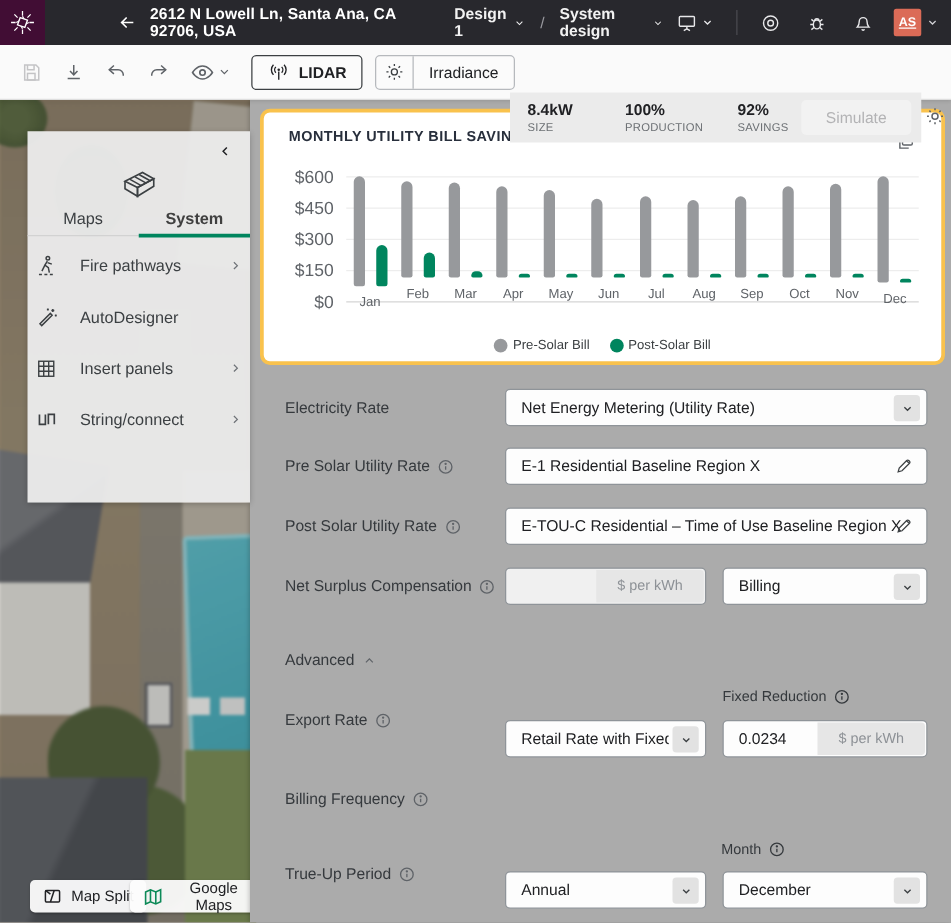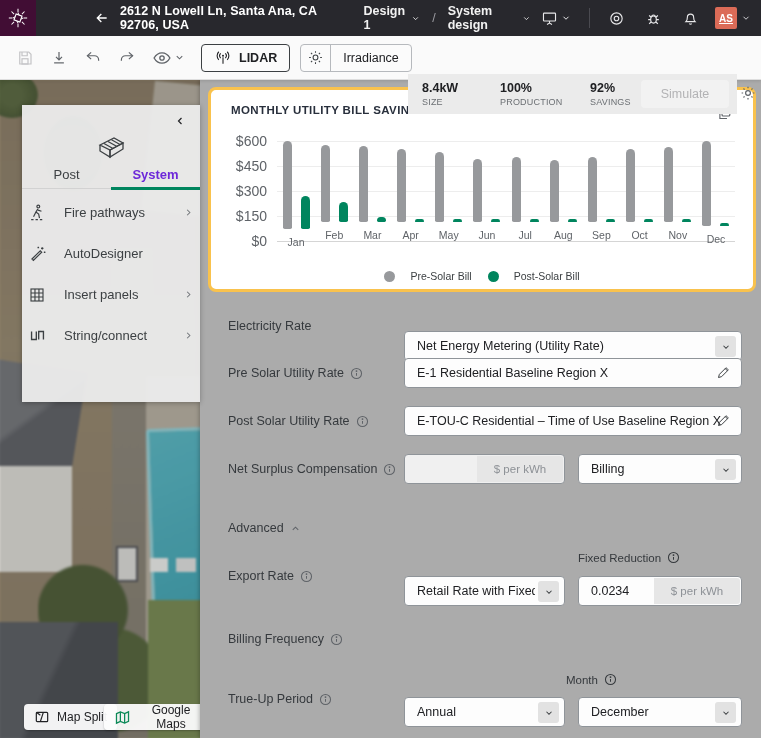--- a/index.html
+++ b/index.html
@@ -63,21 +63,21 @@
   .map-btn { position:absolute; height:26px; background:rgba(252,252,252,.95); border:none; border-radius:4px; display:flex; align-items:center; gap:7px; padding:0 10px; font-size:12px; font-family:inherit; color:#202124; box-shadow:0 1px 2px rgba(0,0,0,.25); cursor:pointer; z-index:3; }
   .map-btn.split { left:24px; top:704px; }
   .map-btn.gmaps { left:104px; top:704px; width:110px; justify-content:flex-start; }
 
   
   .sidebar { position:absolute; left:22px; top:105px; width:178px; height:297px; background:rgba(235,235,235,.96); z-index:6; box-shadow:0 1px 5px rgba(0,0,0,.28); }
   .sb-collapse { position:absolute; right:14px; top:10px; color:#202124; display:flex; cursor:pointer; }
   .sb-house { position:absolute; left:0; right:0; top:28px; display:flex; justify-content:center; color:#3c4043; }
   .sb-tabs { position:absolute; left:0; right:0; top:62px; height:22px; display:flex; border-bottom:1px solid #d2d2d2; }
   .sb-tab { flex:1; text-align:center; font-size:13px; color:#3c4043; cursor:pointer; position:relative; }
-  .sb-tab.active { color:#6d28d9; font-weight:600; }
+  .sb-tab.active { color:#404040; font-weight:600; }
   .sb-tab.active::after { content:""; position:absolute; left:0; right:0; bottom:-2px; height:3px; background:#00855e; }
   .sb-items { position:absolute; left:0; right:0; top:87px; }
   .sb-item { height:41px; display:flex; align-items:center; padding:0 6px; cursor:pointer; }
   .sb-item .ic { width:22px; display:flex; color:#3c4043; }
   .sb-item .lb { font-size:13px; color:#3c4043; margin-left:14px; flex:1; }
   .sb-item .ch { color:#6f7378; display:flex; }
 
   
   .panel { position:absolute; left:200px; top:80px; width:561px; height:658px; background:#ababab; z-index:5; box-shadow:-1px 0 4px rgba(0,0,0,.25); }
 
@@ -90,21 +90,21 @@
   .chart-plot { position:absolute; left:66px; right:18px; top:51px; height:100px; }
   .chart-grid { position:absolute; inset:0; }
   .chart-gridline { position:absolute; left:0; right:0; height:1px; background:#ededed; }
   .chart-gridline.baseline { background:#d5d5d5; }
   .chart-groups { position:absolute; inset:0; display:flex; }
   .chart-group { flex:1; display:flex; flex-direction:column; align-items:center; }
   .chart-bars { height:100px; display:flex; align-items:flex-end; gap:9px; }
   .chart-bar { width:9px; border-radius:5px 5px 2px 2px; }
   .chart-xtick { margin-top:7px; font-size:10.5px; color:#5f6368; }
   .chart-legend { position:absolute; left:0; right:0; top:180px; display:flex; justify-content:center; gap:16px; }
-  .legend-item { display:flex; align-items:center; gap:15px; font-size:10.5px; color:#3c4043; }
+  .legend-item { display:flex; align-items:center; gap:4px; font-size:10.5px; color:#3c4043; }
   .legend-dot { width:11px; height:11px; border-radius:50%; }
 
   
   .f-label { position:absolute; font-size:12.5px; color:#35393d; display:flex; align-items:center; gap:6px; }
   .f-label .info { display:flex; color:#5f6368; }
   .f-small-label { position:absolute; font-size:11.5px; color:#35393d; display:flex; align-items:center; gap:6px; }
   .field { position:absolute; height:30px; background:#fdfdfd; border:1px solid #8f9499; border-radius:4px; display:flex; align-items:center; font-size:12.5px; color:#202124; padding-left:12px; cursor:pointer; }
   .field .chev-box { position:absolute; right:5px; top:4px; width:21px; height:21px; background:#e2e2e2; border-radius:3px; display:flex; align-items:center; justify-content:center; color:#3c4043; }
   .field .pencil { position:absolute; right:10px; top:6px; color:#3c4043; display:flex; }
   .field .suffix { position:absolute; right:1px; top:1px; bottom:1px; width:86px; background:#e6e6e6; border-radius:0 3px 3px 0; display:flex; align-items:center; justify-content:center; font-size:11.5px; color:#8d9196; }
@@ -281,21 +281,21 @@
           <div class="legend-item">
             <span class="legend-dot" style="background: rgb(0, 133, 94);"></span>
             <span>Post-Solar Bill</span>
           </div>
         </div>
     </div>
 
     <div class="f-label" style="left:28px; top:239px;">
       <span>Electricity Rate</span>
     </div>
-    <div class="field" style="left:204px; top:231px; width:338px;margin-top:20px;">
+    <div class="field" style="left:204px; top:231px; width:338px;">
       <span>Net Energy Metering (Utility Rate)</span>
       <span class="chev-box">
           <svg width="10" height="10" viewBox="0 0 24 24" fill="none" stroke="currentColor" stroke-width="2.5">
             <path d="M6 9l6 6 6-6"></path>
           </svg>
         </span>
     </div>
 
     <div class="f-label" style="left:28px; top:286px;">
       <span>Pre Solar Utility Rate</span>
@@ -405,21 +405,21 @@
       <span>Billing Frequency</span>
       <span class="info">
           <svg width="13" height="13" viewBox="0 0 16 16" fill="none" stroke="currentColor" stroke-width="1.3">
             <circle cx="8" cy="8" r="6.2"></circle>
             <path d="M8 7.4v3.4"></path>
             <circle cx="8" cy="5" r="0.5" fill="currentColor"></circle>
           </svg>
         </span>
     </div>
 
-    <div class="f-small-label" style="left:366px; top:593px;align-items:flex-end;">
+    <div class="f-small-label" style="left:377px; top:593px;align-items:flex-end;">
       <span>Month</span>
       <span class="info">
           <svg width="13" height="13" viewBox="0 0 16 16" fill="none" stroke="currentColor" stroke-width="1.3">
             <circle cx="8" cy="8" r="6.2"></circle>
             <path d="M8 7.4v3.4"></path>
             <circle cx="8" cy="5" r="0.5" fill="currentColor"></circle>
           </svg>
         </span>
     </div>
 
@@ -459,21 +459,21 @@
     </span>
     <div class="sb-house">
       <svg width="42" height="28" viewBox="0 0 42 28" fill="none" stroke="currentColor" stroke-width="1.3">
         <path d="M10 12L24 5l9 5-13 7z"></path>
         <path d="M10 12v6l10 6v-7"></path>
         <path d="M20 17l13-7v6l-13 8z"></path>
         <path d="M14 10.5l9 5M18 8.5l9 5M21.5 6.8l9 5"></path>
       </svg>
     </div>
     <div class="sb-tabs">
-      <div class="sb-tab">Post</div>
+      <div class="sb-tab">Maps</div>
       <div class="sb-tab active">System</div>
     </div>
     <div class="sb-items">
 
       <div class="sb-item">
         <span class="ic">
           <svg width="19" height="19" viewBox="0 0 24 24" fill="none" stroke="currentColor" stroke-width="1.5">
               <circle cx="13" cy="4.5" r="1.8"></circle>
               <path d="M12.5 7.5l-2.5 4 3.5 2.5 1 5"></path>
               <path d="M10 11.5l-3 6"></path>

